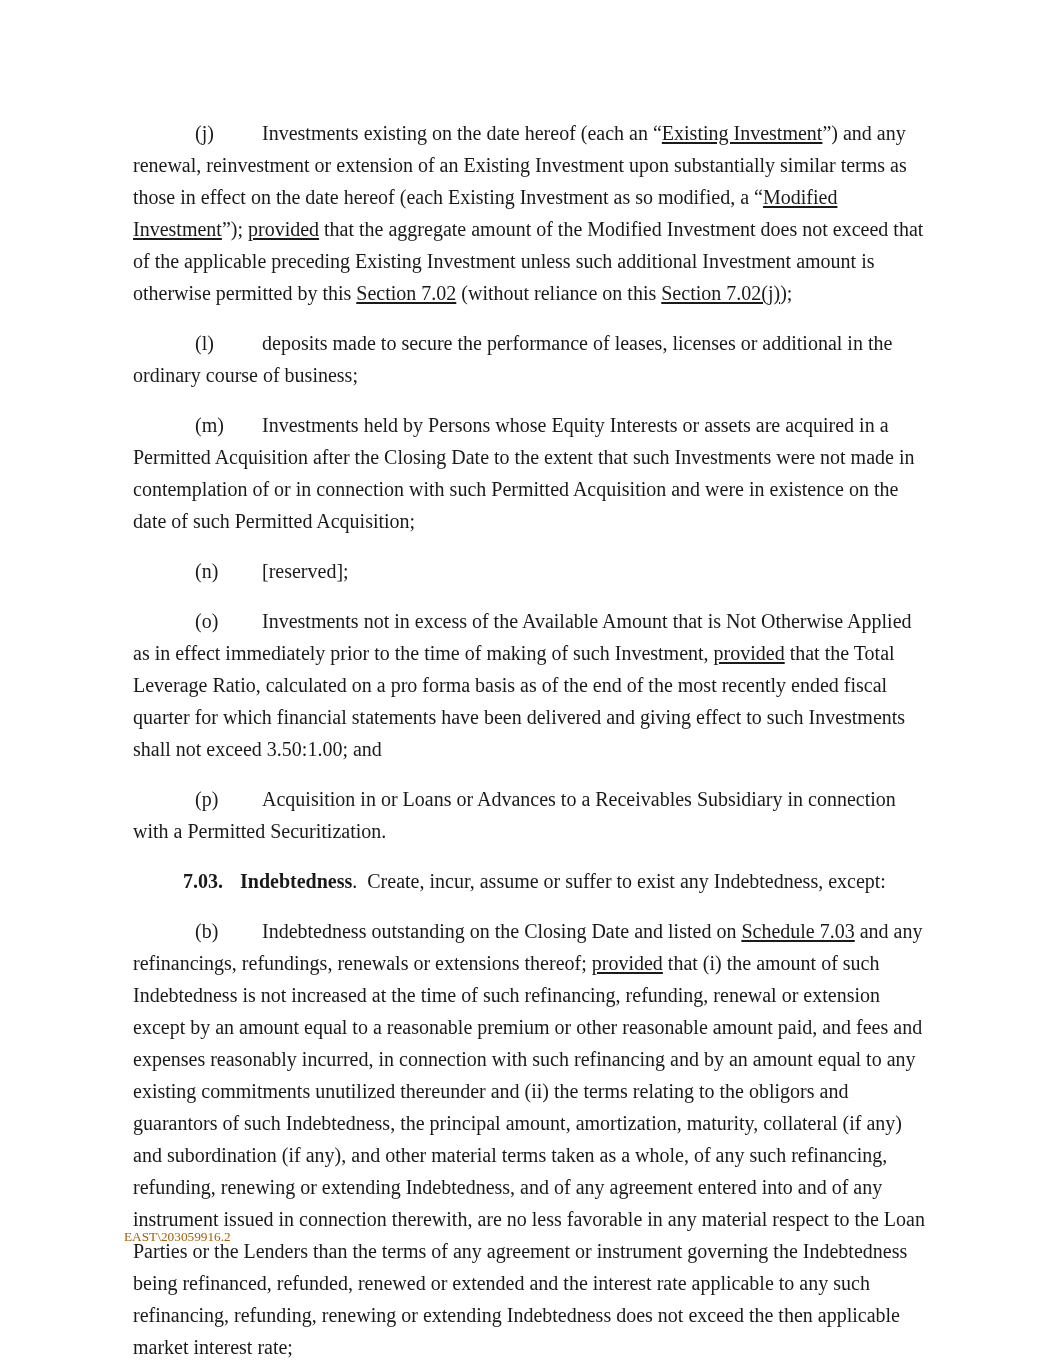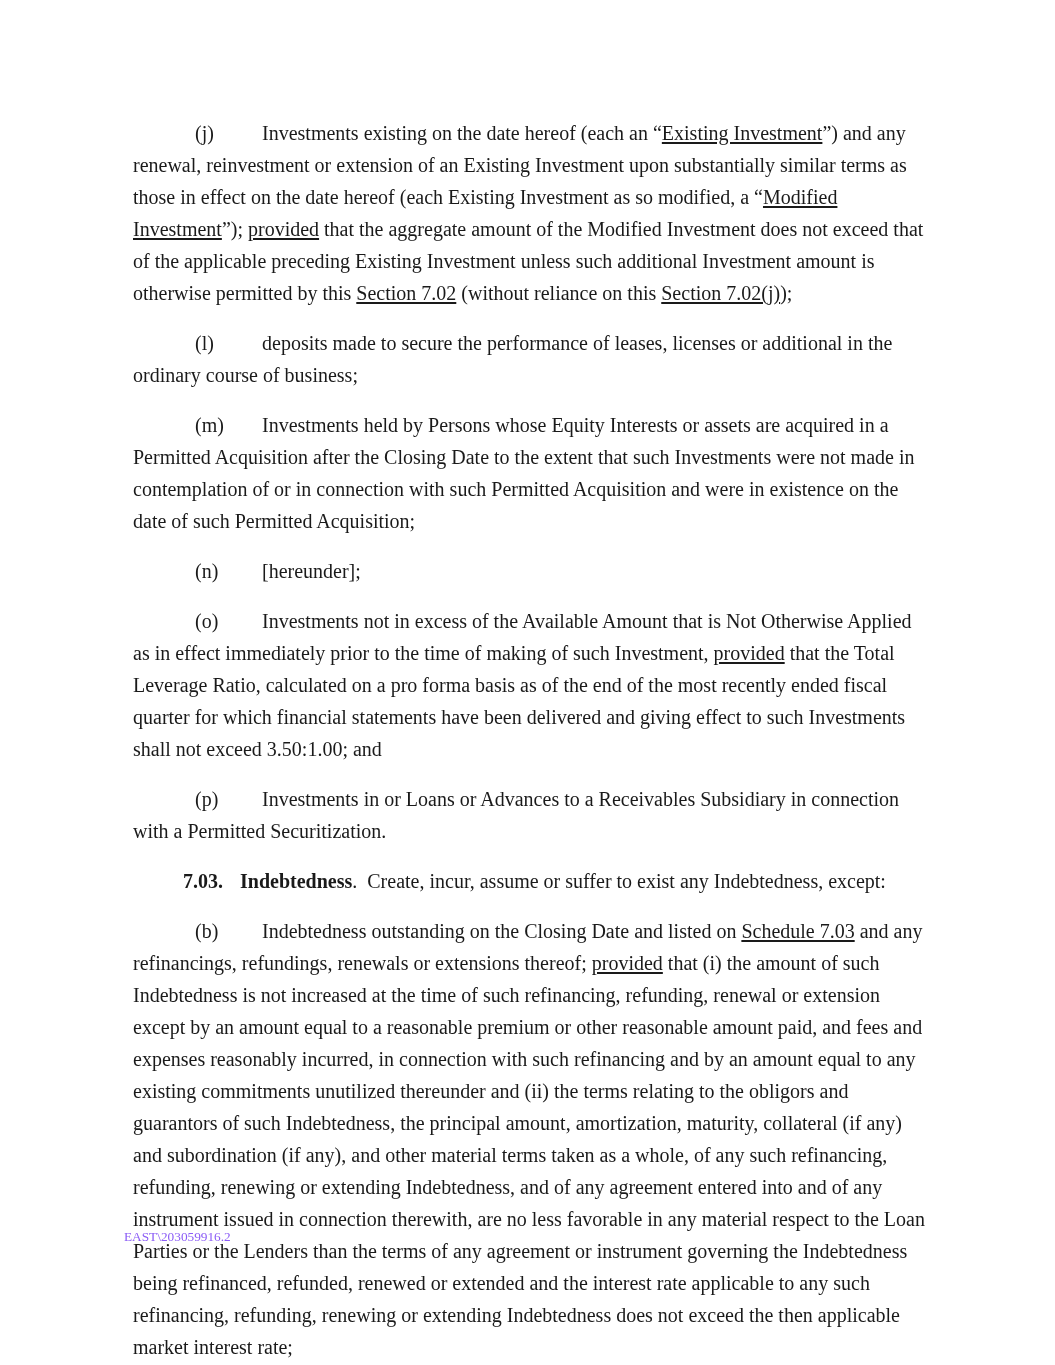--- a/index.html
+++ b/index.html
@@ -46,31 +46,31 @@
     font-weight: 700;
   }
   .b { font-weight: 700; }
   .u { text-decoration: underline; text-underline-offset: 2px; }
   .footer {
     position: absolute;
     left: 124px;
     top: 1229px;
     font-size: 13.3px;
     line-height: 16px;
-    color: #8b5cf6;
+    color: #a16207;
   }
 </style>
 </head>
 <body>
 
 <div class="page">
   <div class="content">
       <p class="para"><span class="plabel">(j)</span><span>Investments existing on the date hereof (each an “</span><span class="u">Existing Investment</span><span>”) and any renewal, reinvestment or extension of an Existing Investment upon substantially similar terms as those in effect on the date hereof (each Existing Investment as so modified, a “</span><span class="u">Modified Investment</span><span>”); </span><span class="u">provided</span><span> that the aggregate amount of the Modified Investment does not exceed that of the applicable preceding Existing Investment unless such additional Investment amount is otherwise permitted by this </span><span class="u">Section 7.02</span><span> (without reliance on this </span><span class="u">Section 7.02(j)</span><span>);</span></p>
       <p class="para"><span class="plabel">(l)</span><span>deposits made to secure the performance of leases, licenses or additional in the ordinary course of business;</span></p>
       <p class="para"><span class="plabel">(m)</span><span>Investments held by Persons whose Equity Interests or assets are acquired in a Permitted Acquisition after the Closing Date to the extent that such Investments were not made in contemplation of or in connection with such Permitted Acquisition and were in existence on the date of such Permitted Acquisition;</span></p>
-      <p class="para"><span class="plabel">(n)</span><span>[hereunder];</span></p>
+      <p class="para"><span class="plabel">(n)</span><span>[reserved];</span></p>
       <p class="para"><span class="plabel">(o)</span><span>Investments not in excess of the Available Amount that is Not Otherwise Applied as in effect immediately prior to the time of making of such Investment, </span><span class="u">provided</span><span> that the Total Leverage Ratio, calculated on a pro forma basis as of the end of the most recently ended fiscal quarter for which financial statements have been delivered and giving effect to such Investments shall not exceed 3.50:1.00; and</span></p>
-      <p class="para"><span class="plabel">(p)</span><span>Investments in or Loans or Advances to a Receivables Subsidiary in connection with a Permitted Securitization.</span></p>
+      <p class="para"><span class="plabel">(p)</span><span>Acquisition in or Loans or Advances to a Receivables Subsidiary in connection with a Permitted Securitization.</span></p>
       <p class="para section"><span class="plabel">7.03.</span><span class="b">Indebtedness</span><span>.&nbsp; Create, incur, assume or suffer to exist any Indebtedness, except:</span></p>
       <p class="para"><span class="plabel">(b)</span><span>Indebtedness outstanding on the Closing Date and listed on </span><span class="u">Schedule 7.03</span><span> and any refinancings, refundings, renewals or extensions thereof; </span><span class="u">provided</span><span> that (i) the amount of such Indebtedness is not increased at the time of such refinancing, refunding, renewal or extension except by an amount equal to a reasonable premium or other reasonable amount paid, and fees and expenses reasonably incurred, in connection with such refinancing and by an amount equal to any existing commitments unutilized thereunder and (ii) the terms relating to the obligors and guarantors of such Indebtedness, the principal amount, amortization, maturity, collateral (if any) and subordination (if any), and other material terms taken as a whole, of any such refinancing, refunding, renewing or extending Indebtedness, and of any agreement entered into and of any instrument issued in connection therewith, are no less favorable in any material respect to the Loan Parties or the Lenders than the terms of any agreement or instrument governing the Indebtedness being refinanced, refunded, renewed or extended and the interest rate applicable to any such refinancing, refunding, renewing or extending Indebtedness does not exceed the then applicable market interest rate;</span></p>
     </div>
   <div class="footer">EAST\203059916.2</div>
 </div>
 
 </body></html>

